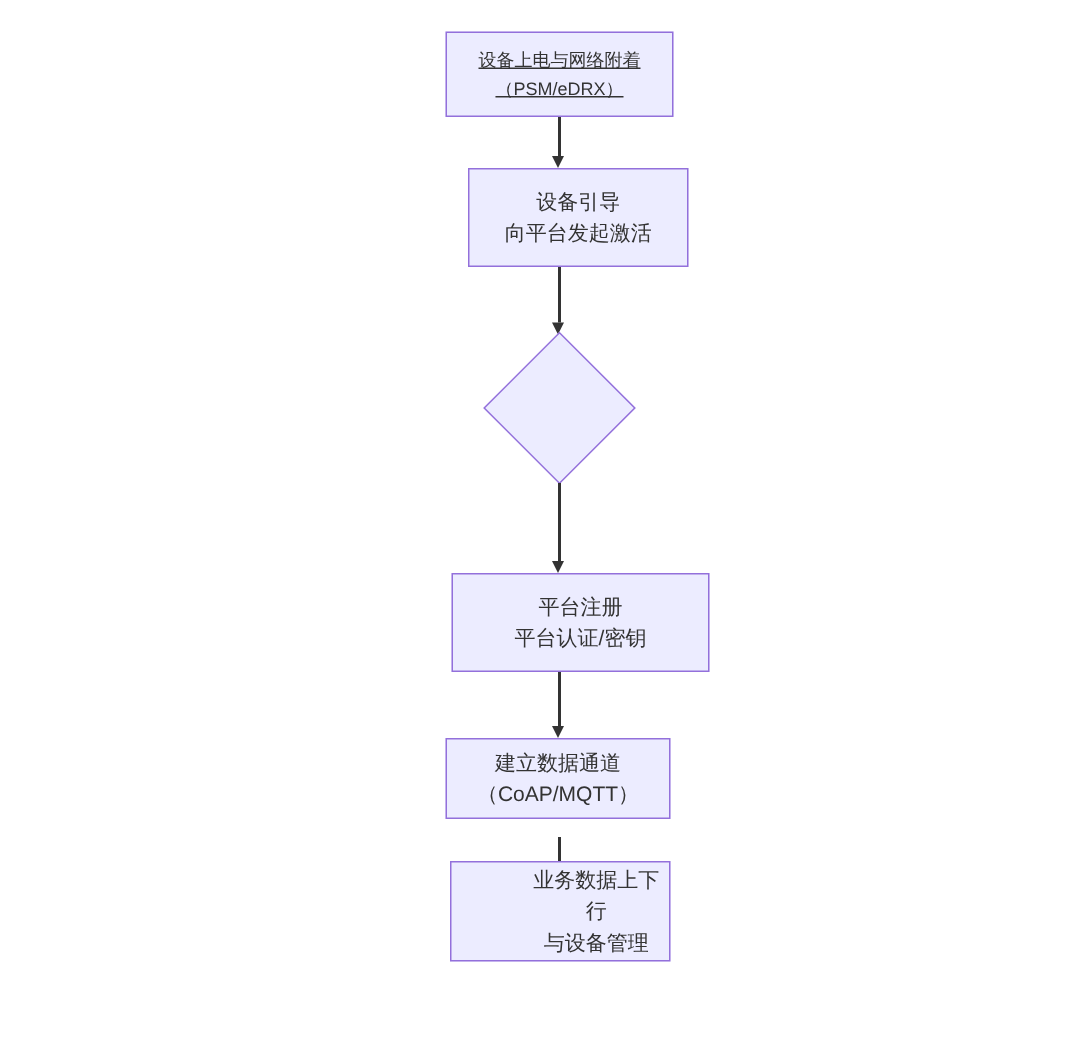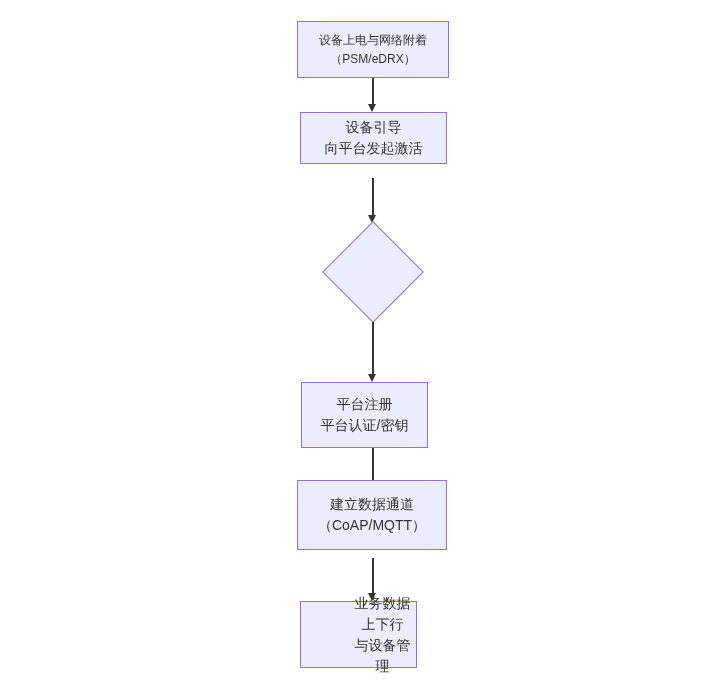--- a/index.html
+++ b/index.html
@@ -25,20 +25,21 @@
     flex-direction: column;
     align-items: center;
     justify-content: center;
     text-align: center;
     font-size: 14px;
     line-height: 21px;
   }
   .node.rect.small-font {
     font-size: 12px;
     line-height: 19px;
+    text-decoration: underline;
   }
   .diamond-shape {
     position: absolute;
     box-sizing: border-box;
     width: 72px;
     height: 72px;
     background: var(--node-fill, #ECECFF);
     border: 1px solid var(--node-border, #9370DB);
     transform: rotate(45deg);
   }
@@ -79,48 +80,48 @@
 <div class="canvas" style="--bg: #ffffff; --node-fill: #ECECFF; --node-border: #9370DB; --text: #333333; --arrow: #333333; --edge-label-bg: #e8e8e8;">
 
   <div class="node rect small-font" style="left:297px; top:21px; width:152px; height:57px;">
     <span>设备上电与网络附着</span>
     <span>（PSM/eDRX）</span>
   </div>
 
   <div class="edge-line" style="left:372px; top:78px; height:26px;"></div>
   <div class="arrowhead" style="left:368px; top:104px;"></div>
 
-  <div class="node rect" style="left:300px; top:112px; width:147px; height:52px;">
+  <div class="node rect" style="left:312px; top:112px; width:147px; height:66px;">
     <span>设备引导</span>
     <span>向平台发起激活</span>
   </div>
 
   <div class="edge-line" style="left:372px; top:178px; height:37px;"></div>
   <div class="arrowhead" style="left:368px; top:215px;"></div>
 
   <div class="diamond-shape" style="left:337px; top:236px;"></div>
 
   <div class="edge-line" style="left:372px; top:322px; height:52px;"></div>
   <span class="edge-label" style="left:373px; top:344px;margin-top:48px;">通过</span>
   <div class="arrowhead" style="left:368px; top:374px;"></div>
 
-  <div class="node rect" style="left:301px; top:382px; width:127px; height:66px;">
+  <div class="node rect" style="left:301px; top:382px; width:172px; height:66px;">
     <span>平台注册</span>
     <span>平台认证/密钥</span>
   </div>
 
   <div class="edge-line" style="left:372px; top:448px; height:36px;"></div>
   <div class="arrowhead" style="left:368px; top:484px;"></div>
 
-  <div class="node rect" style="left:297px; top:480px; width:150px; height:70px;">
+  <div class="node rect" style="left:297px; top:492px; width:150px; height:54px;">
     <span>建立数据通道</span>
     <span>（CoAP/MQTT）</span>
   </div>
 
   <div class="edge-line" style="left:372px; top:558px; height:35px;"></div>
   <div class="arrowhead" style="left:368px; top:593px;"></div>
 
-  <div class="node rect" style="left:300px; top:601px; width:117px; height:67px;padding-left:48px;">
+  <div class="node rect" style="left:300px; top:574px; width:147px; height:67px;padding-left:48px;">
     <span>业务数据上下行</span>
     <span>与设备管理</span>
   </div>
 
 </div>
 
 </body></html>

